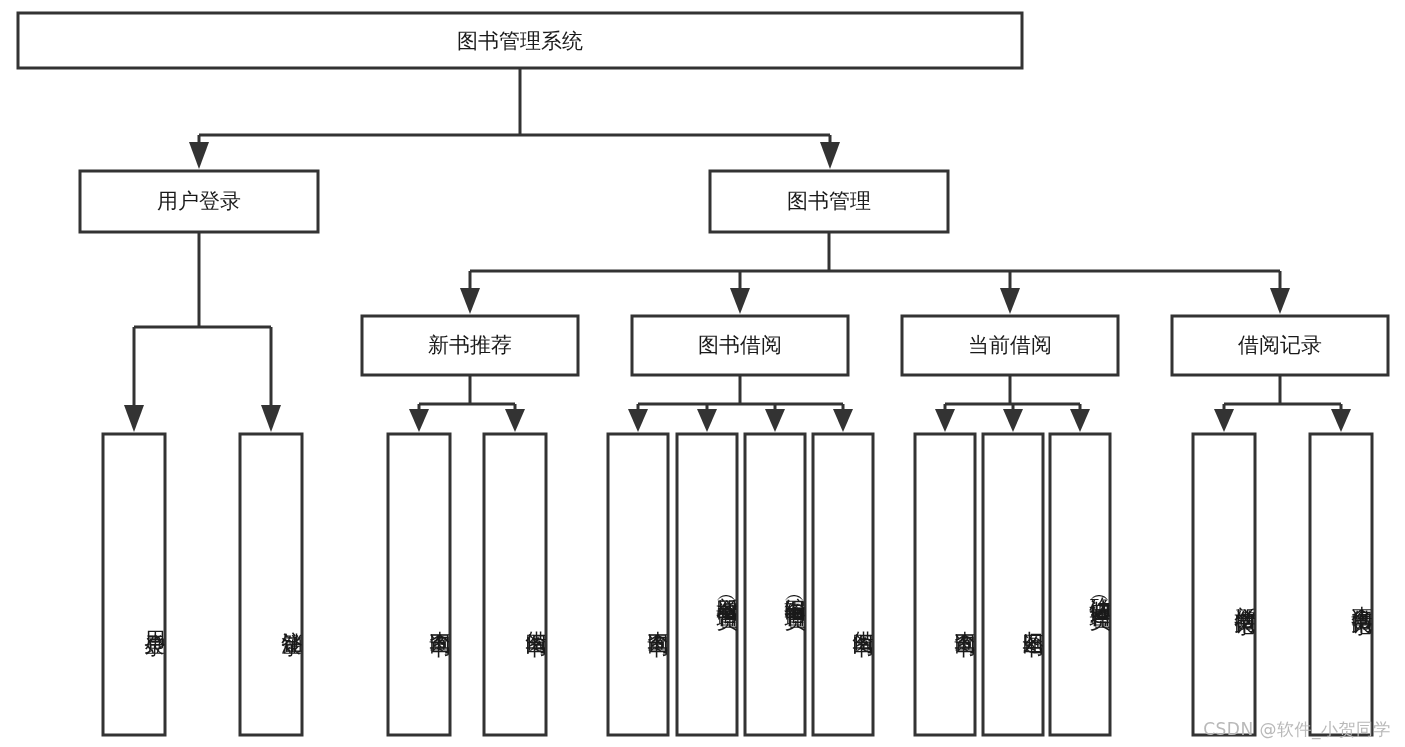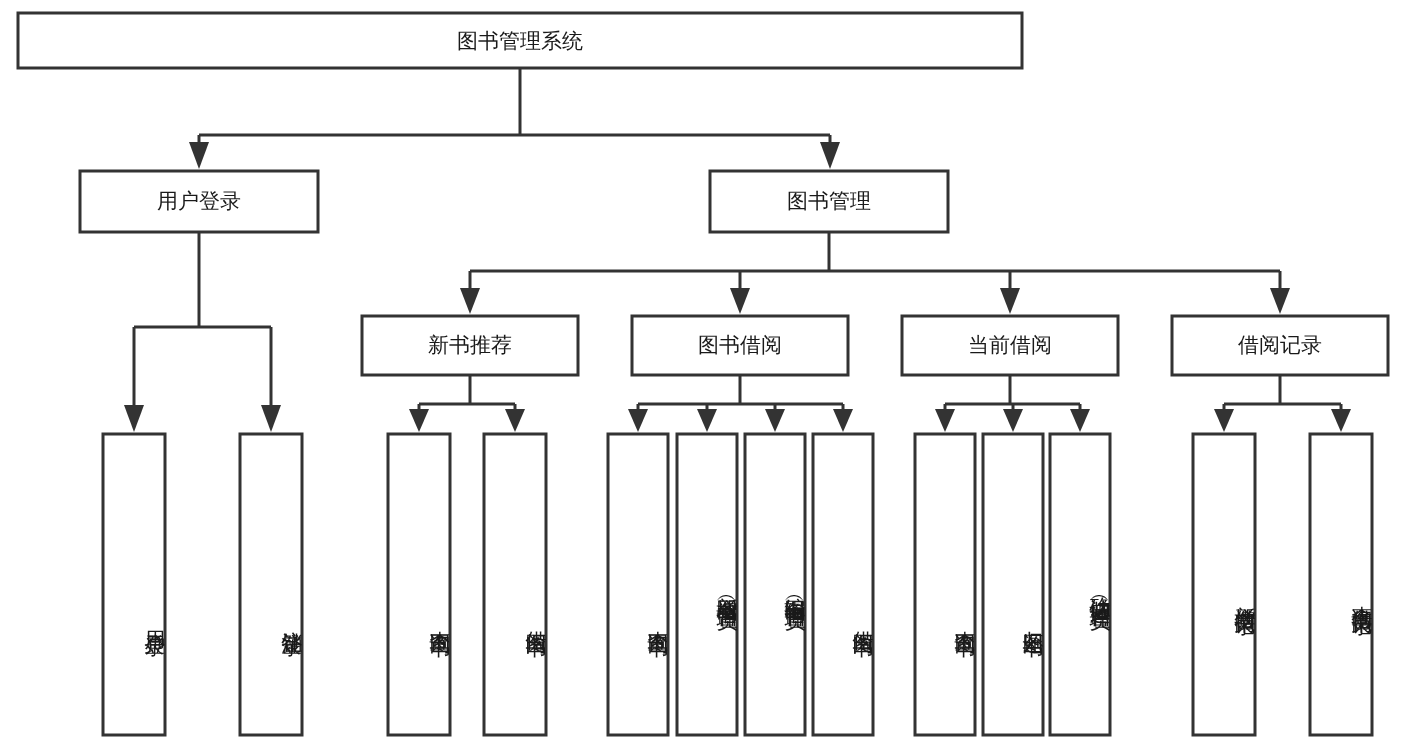--- a/index.html
+++ b/index.html
@@ -211,14 +211,15 @@
   <div class="vert-text-wrap" style="left:608px; top:500px; width:60px; height:235px;">查询图书</div>
   <div class="vert-text-wrap" style="left:677px; top:443px; width:60px; height:292px;">新增图书（管理员）</div>
   <div class="vert-text-wrap" style="left:745px; top:443px; width:60px; height:292px;">编辑图书（管理员）</div>
   <div class="vert-text-wrap" style="left:813px; top:500px; width:60px; height:235px;">借阅图书</div>
   <div class="vert-text-wrap" style="left:915px; top:500px; width:60px; height:235px;">查询图书</div>
   <div class="vert-text-wrap" style="left:983px; top:500px; width:60px; height:235px;">归还图书</div>
   <div class="vert-text-wrap" style="left:1050px; top:443px; width:60px; height:292px;">确认归还（管理员）</div>
   <div class="vert-text-wrap" style="left:1193px; top:455px; width:62px; height:280px;">新增借阅记录</div>
   <div class="vert-text-wrap" style="left:1310px; top:455px; width:62px; height:280px;">查询借阅记录</div>
 
+  <div class="watermark">CSDN @软件_小贺同学</div>
 
 </div>
 
 </body></html>

